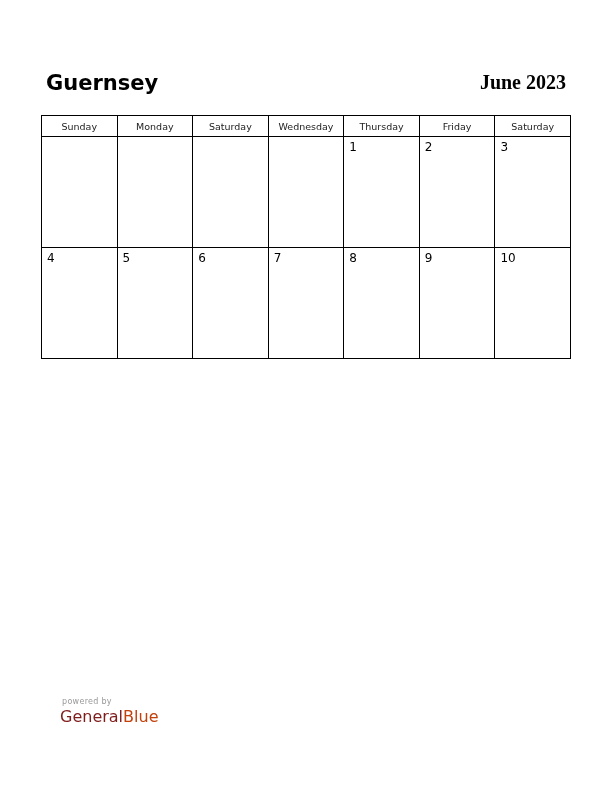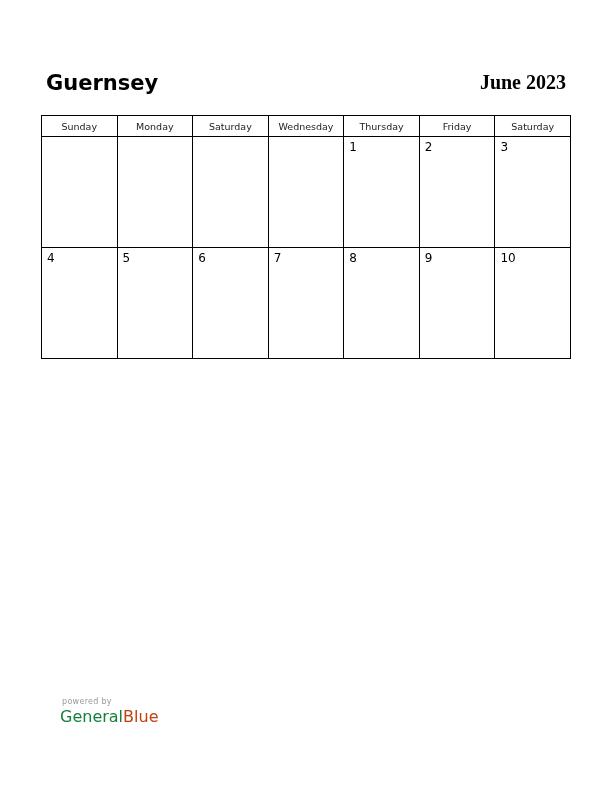--- a/index.html
+++ b/index.html
@@ -8,21 +8,21 @@
   .month { position: absolute; right: 46px; top: 71px; font-size: 20px; font-weight: bold; font-family: Liberation Serif, serif; }
   table.cal { position: absolute; left: 41px; top: 115px; width: 530px; border-collapse: collapse; table-layout: fixed; }
   table.cal th, table.cal td { border: 1px solid #000; padding: 0; margin-top: 36px; }
   table.cal th { height: 20px; font-size: 9.5px; font-weight: normal; text-align: center; vertical-align: middle; color: #222; }
   table.cal td { height: 110px; vertical-align: top; }
   .daynum { display: block; font-size: 12px; margin: 4px 0 0 5px; line-height: 12px; }
   .holiday { display: block; font-size: 9px; margin: 2px 0 0 5px; line-height: 10px; }
   .footer { position: absolute; left: 60px; top: 697px; }
   .powered { font-size: 8px; color: #999; letter-spacing: 0.3px; margin-left: 2px; }
   .brand { font-size: 16px; margin-top: 1px; }
-  .brand .gen { color: #15803d; text-align: center; }
+  .brand .gen { color: #7f1d1d; text-align: center; }
   .brand .blue { color: #c2410c; }
 </style>
 </head>
 <body>
 
 <div class="country">Guernsey</div>
 <div class="month">June 2023</div>
 
 <table class="cal">
   <thead>

